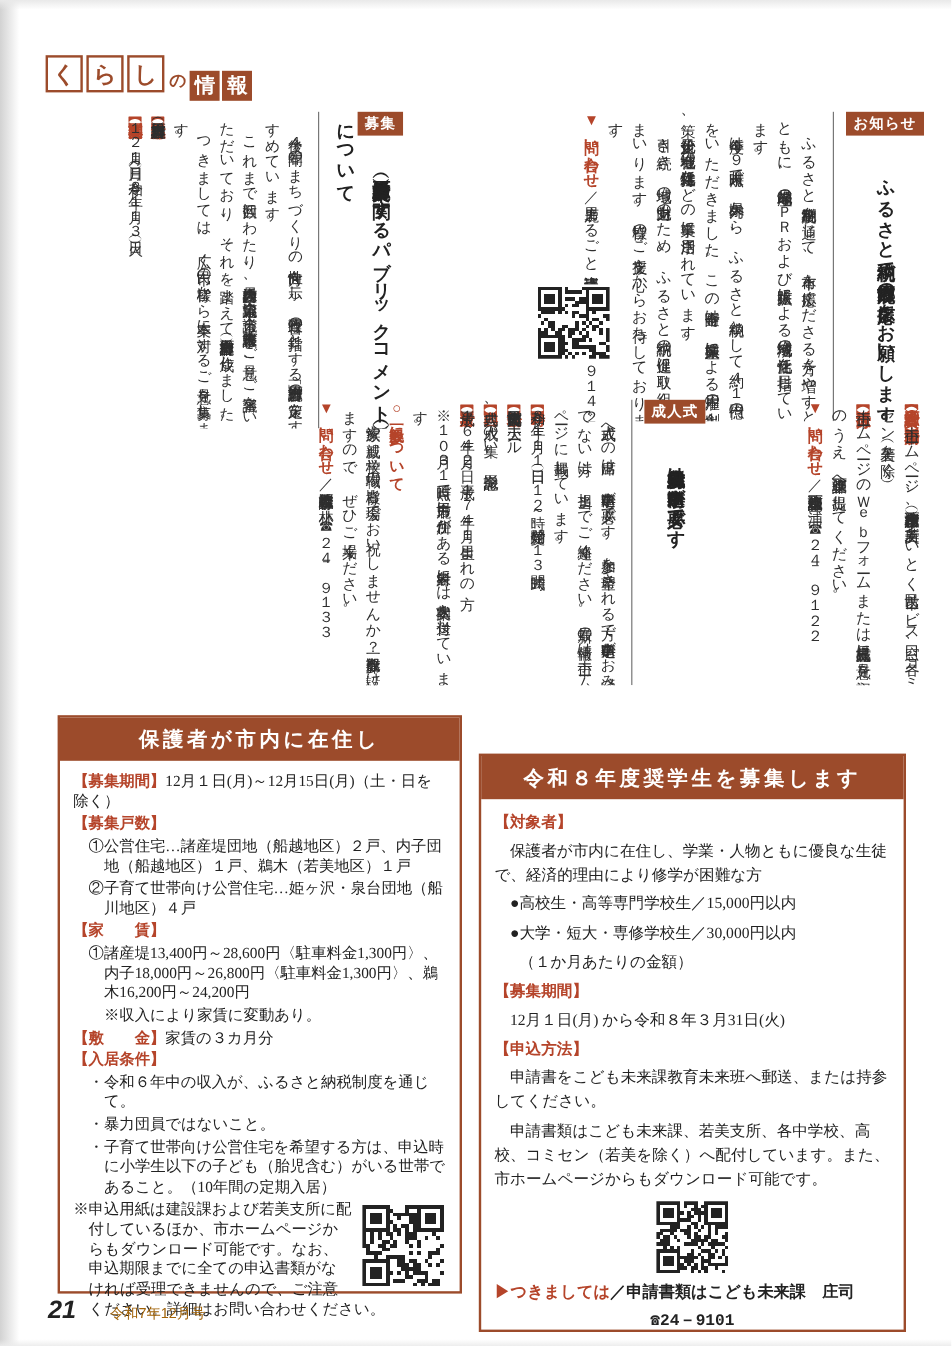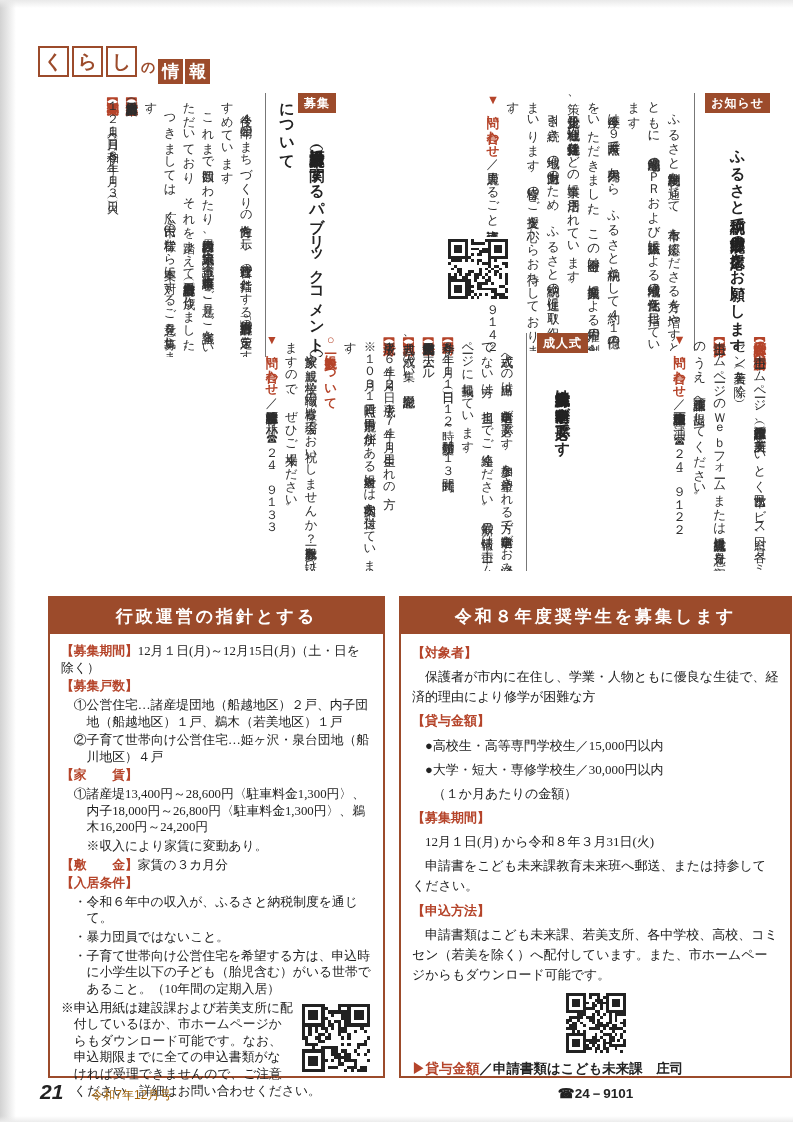--- a/index.html
+++ b/index.html
@@ -51,21 +51,21 @@
             padding:7px 0 6px;letter-spacing:3px;}
   .box-body{padding:9px 11px 6px;font-size:12.8px;line-height:1.3;color:#222;}
   .box-body p{margin:0 0 2px;}
   .blabel{color:var(--red);font-family:Liberation Serif, serif;font-weight:bold;}
   .ind{padding-left:2em;text-indent:-1em;}
   .ind2{padding-left:2em;}
   .note{padding-left:1em;text-indent:-1em;}
   .box-contact{font-family:"Liberation Sans",sans-serif;font-weight:bold;font-size:13.5px;
                margin-top:7px;}
   .box-contact .red{color:var(--red);}
-  .box-phone{font-family:Liberation Sans, sans-serif;font-weight:bold;font-size:13.5px;
+  .box-phone{font-family:Liberation Mono, monospace;font-weight:bold;font-size:13.5px;
              text-align:center;margin-top:1px;}
 
   
   .sch .box-body{font-size:13px;line-height:1.55;}
   .sch .box-body p{margin:0 0 4px;}
   .s-ind{padding-left:1em;}
   .s-ind2{padding-left:1.6em;}
   .qr-center{position:static;margin:6px auto 4px;width:64px;height:64px;}
   .qr-float{position:static;float:right;width:72px;height:72px;margin:2px 0 3px 7px;}
 
@@ -270,21 +270,21 @@
     <p><span class="rlabel">【会場】</span><span>男鹿市民文化会館　大ホール</span></p>
     <p><span class="rlabel">【内容】</span><span>式典、成人の集い、記念撮影</span></p>
     <p><span class="rlabel">【対象者】</span><span>平成１６年４月２日～平成１７年４月１日生まれの方</span></p>
     <p>※１０月３１日時点で男鹿市に住所がある対象者には案内状を送付しています。</p>
     <p><span class="vred">○一般参観について</span></p>
     <p>　家族や親戚、学校、職場の皆様も会場でお祝いしませんか？一般参観席を設けますので、ぜひご来場ください。</p>
     <p><span class="vred">▼問い合わせ</span><span>／教育総務課生涯学習班　小林　☎２４－９１３３</span></p>
   </div>
 
   <div class="box" style="left:48px;top:596px;width:337px;height:482px;">
-    <div class="box-head">行政運営の指針とする</div>
+    <div class="box-head">保護者が市内に在住し</div>
     <div class="box-body">
       <p><span class="blabel">【募集期間】</span><span>12月１日(月)～12月15日(月)（土・日を除く）</span></p>
       <p><span class="blabel">【募集戸数】</span></p>
       <p class="ind">①公営住宅…諸産堤団地（船越地区）２戸、内子団地（船越地区）１戸、鵜木（若美地区）１戸</p>
       <p class="ind">②子育て世帯向け公営住宅…姫ヶ沢・泉台団地（船川地区）４戸</p>
       <p><span class="blabel">【家　　賃】</span></p>
       <p class="ind">①諸産堤13,400円～28,600円〈駐車料金1,300円〉、内子18,000円～26,800円〈駐車料金1,300円〉、鵜木16,200円～24,200円</p>
       <p class="ind2">※収入により家賃に変動あり。</p>
       <p><span class="blabel">【敷　　金】</span><span>家賃の３カ月分</span></p>
       <p><span class="blabel">【入居条件】</span></p>
@@ -426,33 +426,32 @@
               <rect x="1" y="15" width="5" height="5" fill="#fff"></rect>
               <rect x="2" y="16" width="3" height="3" fill="#222"></rect>
             </svg>
           </div>
         <p class="note">※申込用紙は建設課および若美支所に配付しているほか、市ホームページからもダウンロード可能です。なお、申込期限までに全ての申込書類がなければ受理できませんので、ご注意ください。詳細はお問い合わせください。</p>
       </div>
 
     </div>
   </div>
 
-  <div class="box sch" style="left:399px;top:596px;width:393px;height:482px;">
+  <div class="box sch" style="left:399px;top:628px;width:356px;height:482px;">
     <div class="box-head">令和８年度奨学生を募集します</div>
     <div class="box-body">
       <p><span class="blabel">【対象者】</span></p>
       <p>　保護者が市内に在住し、学業・人物ともに優良な生徒で、経済的理由により修学が困難な方</p>
-      <p><span class="blabel">【貸与金額】</span></p>
       <p class="s-ind">●高校生・高等専門学校生／15,000円以内</p>
       <p class="s-ind">●大学・短大・専修学校生／30,000円以内</p>
       <p class="s-ind2">（１か月あたりの金額）</p>
       <p><span class="blabel">【募集期間】</span></p>
       <p>　12月１日(月) から令和８年３月31日(火)</p>
+      <p><span class="blabel">【申込方法】</span></p>
       <p>　申請書をこども未来課教育未来班へ郵送、または持参してください。</p>
-      <p><span class="blabel">【申込方法】</span></p>
       <p>　申請書類はこども未来課、若美支所、各中学校、高校、コミセン（若美を除く）へ配付しています。また、市ホームページからもダウンロード可能です。</p>
       <div class="qr qr-center">
           <svg viewBox="0 0 21 21" width="100%" height="100%" shape-rendering="crispEdges">
             <rect x="8" y="0" width="1" height="1" fill="#222"></rect>
             <rect x="9" y="0" width="1" height="1" fill="#222"></rect>
             <rect x="10" y="0" width="1" height="1" fill="#222"></rect>
             <rect x="11" y="0" width="1" height="1" fill="#222"></rect>
             <rect x="8" y="1" width="1" height="1" fill="#222"></rect>
             <rect x="11" y="1" width="1" height="1" fill="#222"></rect>
             <rect x="13" y="1" width="1" height="1" fill="#222"></rect>
@@ -601,21 +600,21 @@
             <rect x="1" y="1" width="5" height="5" fill="#fff"></rect>
             <rect x="2" y="2" width="3" height="3" fill="#222"></rect>
             <rect x="14" y="0" width="7" height="7" fill="#222"></rect>
             <rect x="15" y="1" width="5" height="5" fill="#fff"></rect>
             <rect x="16" y="2" width="3" height="3" fill="#222"></rect>
             <rect x="0" y="14" width="7" height="7" fill="#222"></rect>
             <rect x="1" y="15" width="5" height="5" fill="#fff"></rect>
             <rect x="2" y="16" width="3" height="3" fill="#222"></rect>
           </svg>
         </div>
-      <p class="box-contact"><span class="red">▶貸与金額</span><span>／申請書類はこども未来課　庄司</span></p>
+      <p class="box-contact"><span class="red">▶つきましては</span><span>／申請書類はこども未来課　庄司</span></p>
       <p class="box-phone">☎24－9101</p>
     </div>
   </div>
 
   <div class="footer">
     <span class="pagenum">21</span>
     <span class="issue">令和7年12月号</span>
   </div>
 </div>
 

